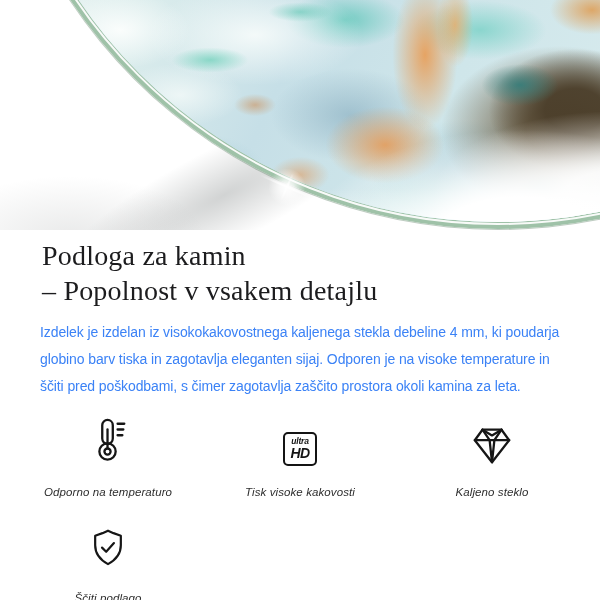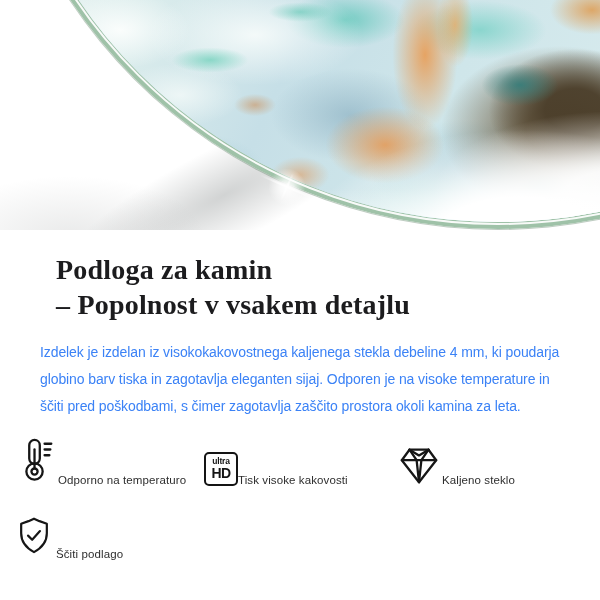--- a/index.html
+++ b/index.html
@@ -54,27 +54,27 @@
   .sparkle{position:absolute;left:265px;top:165px;width:44px;height:44px;}
   .sparkle .glow{position:absolute;inset:0;
     background:radial-gradient(circle,#ffffff 0%,rgba(255,255,255,.75) 22%,rgba(255,255,255,0) 60%);}
   .sparkle .ray-a{position:absolute;left:-8px;top:21px;width:60px;height:2px;transform:rotate(24deg);
     background:linear-gradient(90deg,rgba(255,255,255,0),rgba(255,255,255,.95) 50%,rgba(255,255,255,0));}
   .sparkle .ray-b{position:absolute;left:7px;top:21px;width:30px;height:2px;transform:rotate(-66deg);
     background:linear-gradient(90deg,rgba(255,255,255,0),rgba(255,255,255,.9) 50%,rgba(255,255,255,0));}
 
   
   .content{padding:6px 40px 0 40px;}
-  h1{margin:16px;font-family:"Liberation Serif","DejaVu Serif",serif;font-weight:700;
+  h1{margin:2px;font-family:"Liberation Serif","DejaVu Serif",serif;font-weight:400;
      font-size:28px;line-height:1.26;color:#1c1c1e;letter-spacing:.2px;}
   .desc{margin:10px 0 0 0;width:528px;font-size:14px;line-height:27px;color:#3b82f6;letter-spacing:-0.1px;}
 
   
   .features{display:grid;grid-template-columns:repeat(3,1fr);row-gap:22px;margin-top:14px;padding:0 12px;}
-  .feature{display:flex;align-items:flex-end;}
+  .feature{display:flex;flex-direction:column;align-items:center;font-style:italic;}
   .icon-box{height:52px;display:flex;align-items:flex-end;justify-content:center;}
   .feature .label{margin-top:20px;font-size:11.5px;color:#2e2e2e;letter-spacing:.1px;white-space:nowrap;}
   .icon-stroke{stroke:#161616;fill:none;stroke-width:2.4;stroke-linecap:round;stroke-linejoin:round;}
   .uhd{width:34px;height:34px;border:2.5px solid #141414;border-radius:5px;box-sizing:border-box;
        display:flex;flex-direction:column;align-items:center;justify-content:center;color:#141414;}
   .uhd .t1{font-size:8.5px;font-weight:700;line-height:9px;letter-spacing:-.2px;}
   .uhd .t2{font-size:14px;font-weight:700;line-height:14px;letter-spacing:-.5px;}
 </style>
 </head>
 <body>

